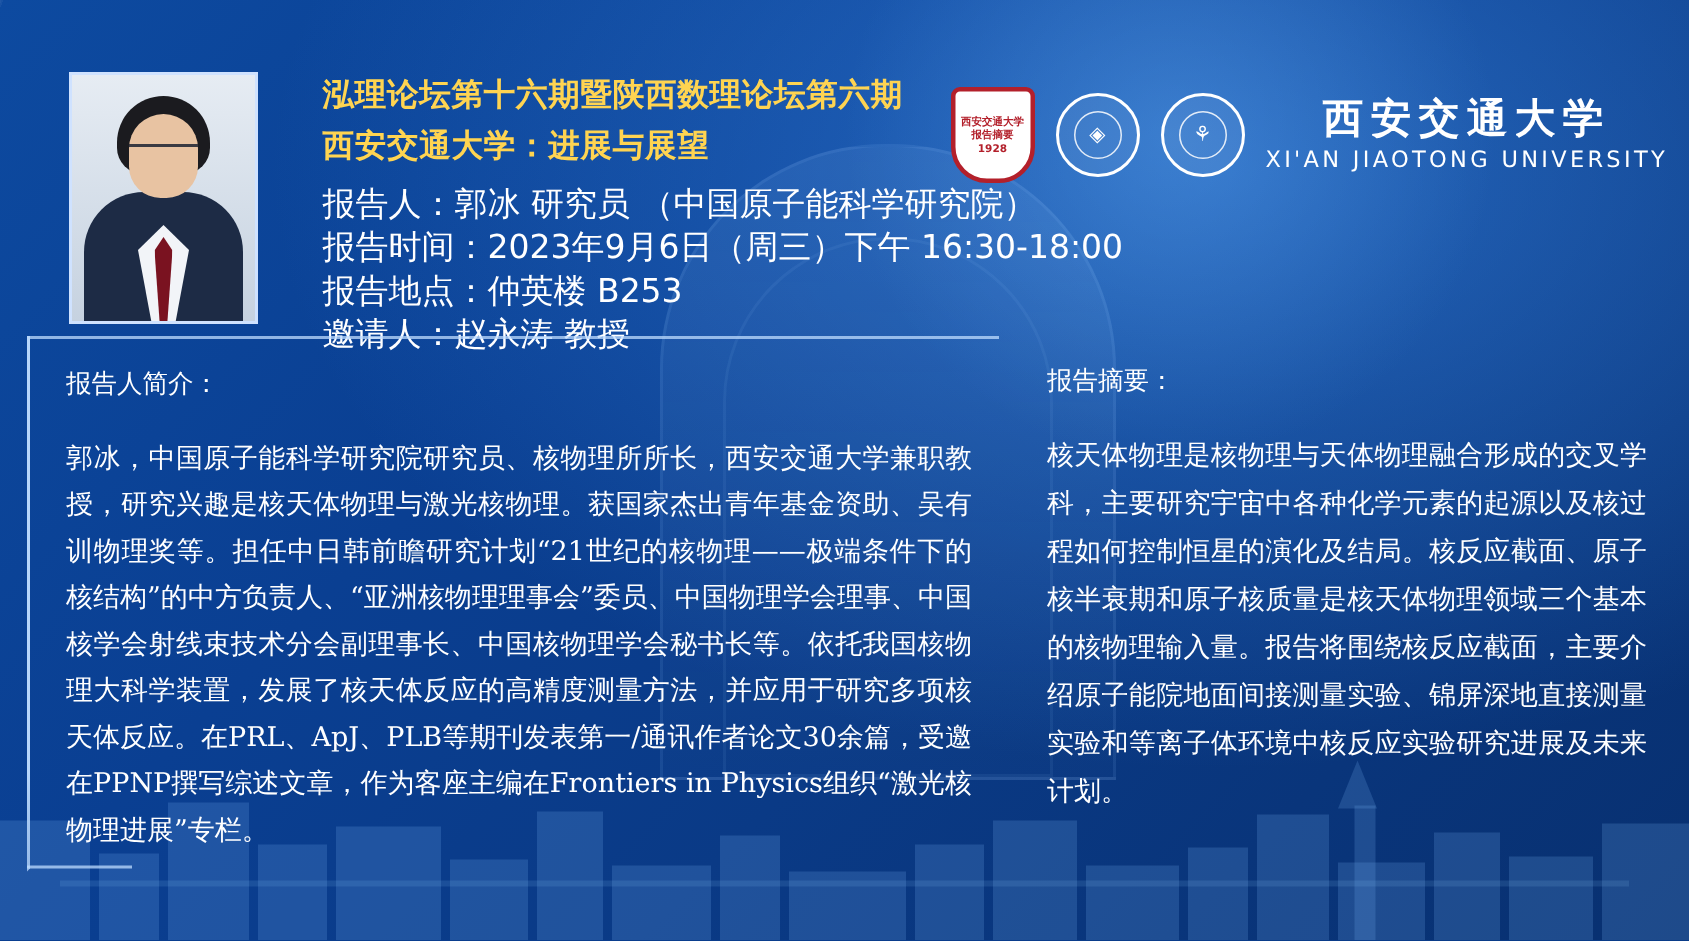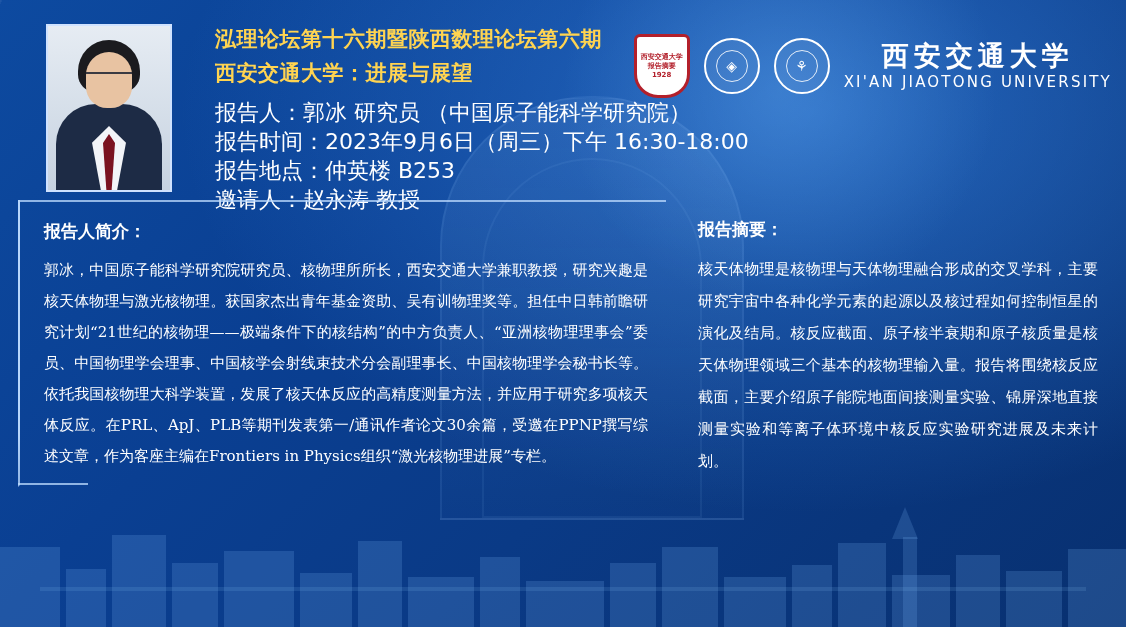--- a/index.html
+++ b/index.html
@@ -65,20 +65,21 @@
     height: 150px;
     pointer-events: none;
   }
 
   
   .header {
     position: relative;
     height: 200px;
     padding: 12px 16px 0 16px;
     box-sizing: border-box;
+    margin-top: 24px;
   }
   .portrait {
     position: absolute;
     left: 46px; top: 24px;
     width: 122px; height: 164px;
     border: 2px solid #cfe2ff;
     background: linear-gradient(180deg, #d8e2ee 0%, #b9c6d6 100%);
     overflow: hidden;
   }
   .portrait .bg { position:absolute; inset:0; background: linear-gradient(180deg,#e6ecf3,#c6d2e0); }
@@ -219,25 +220,25 @@
     position: absolute;
     left: -2px; top: -2px; bottom: 0; width: 2px;
     background: linear-gradient(180deg, rgba(190,220,255,.85) 0%, rgba(190,220,255,.85) 82%, rgba(190,220,255,0) 100%);
   }
   .panel-right {
     flex: 1;
     padding: 18px 10px 10px 14px;
   }
   .panel-heading {
     font-size: 17px;
-    font-weight: bold;
-    margin-bottom: 12px;
+    font-weight: normal;
+    margin-bottom: 23px;
   }
   .panel-body {
-    font-size: 15px;
+    font-size: 18px;
     line-height: 31px;
     text-align: justify;
     text-justify: inter-ideograph;
   }
   .panel-right .panel-body { line-height: 32px; }
 </style>
 </head>
 <body>
 
 <div class="poster">

